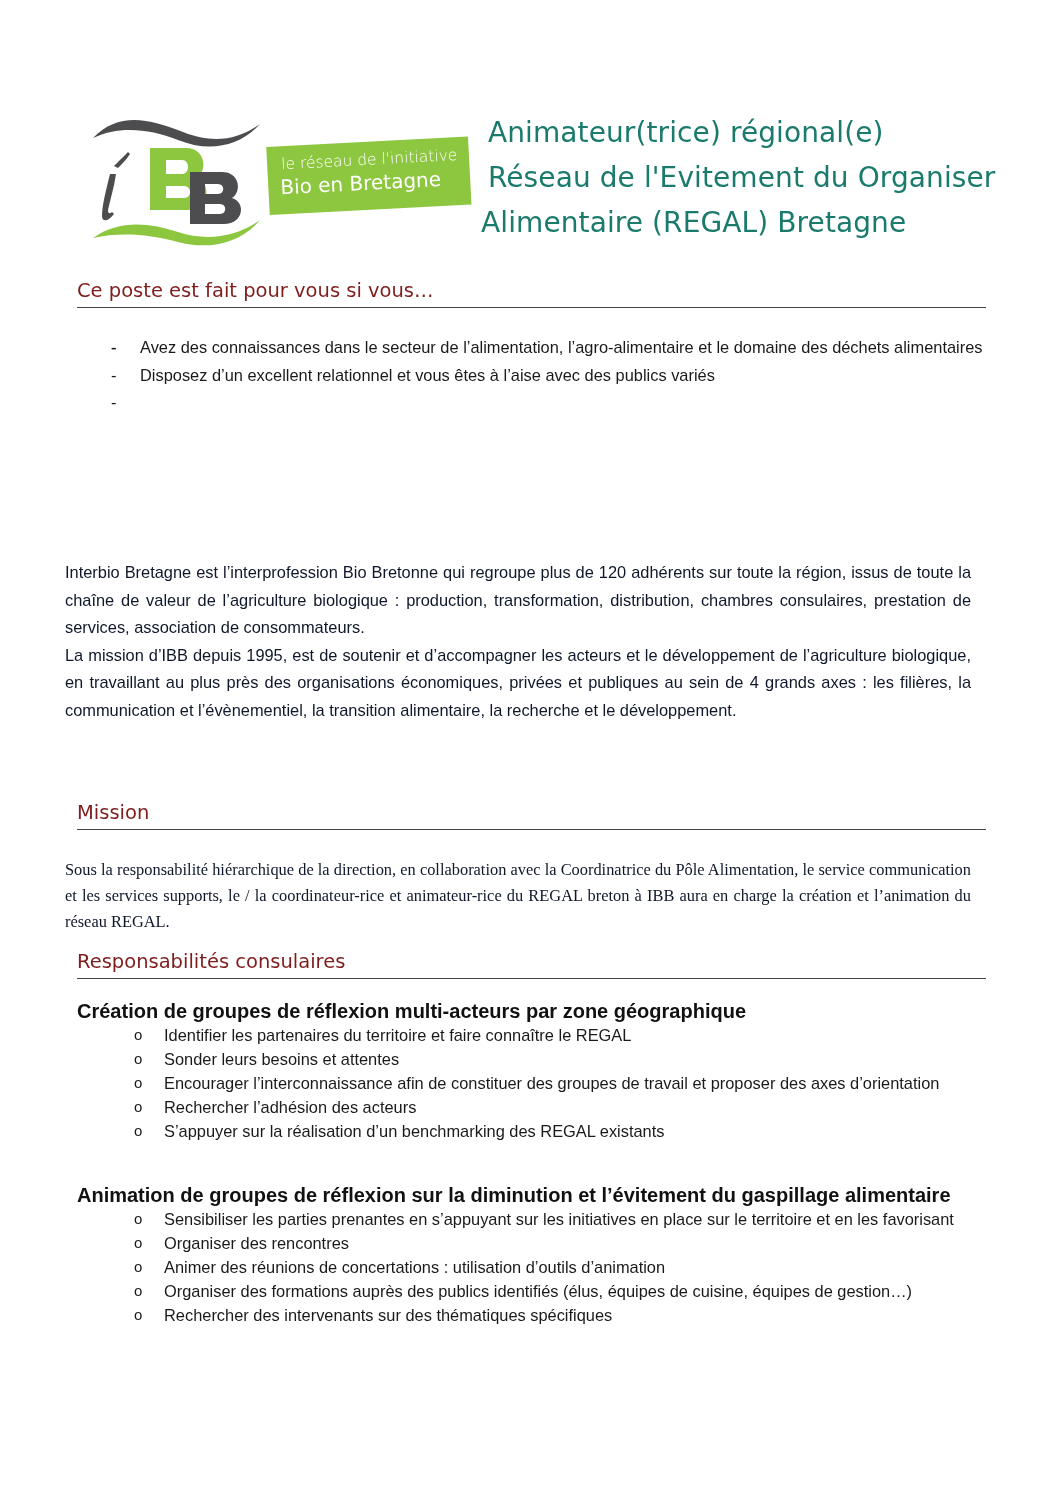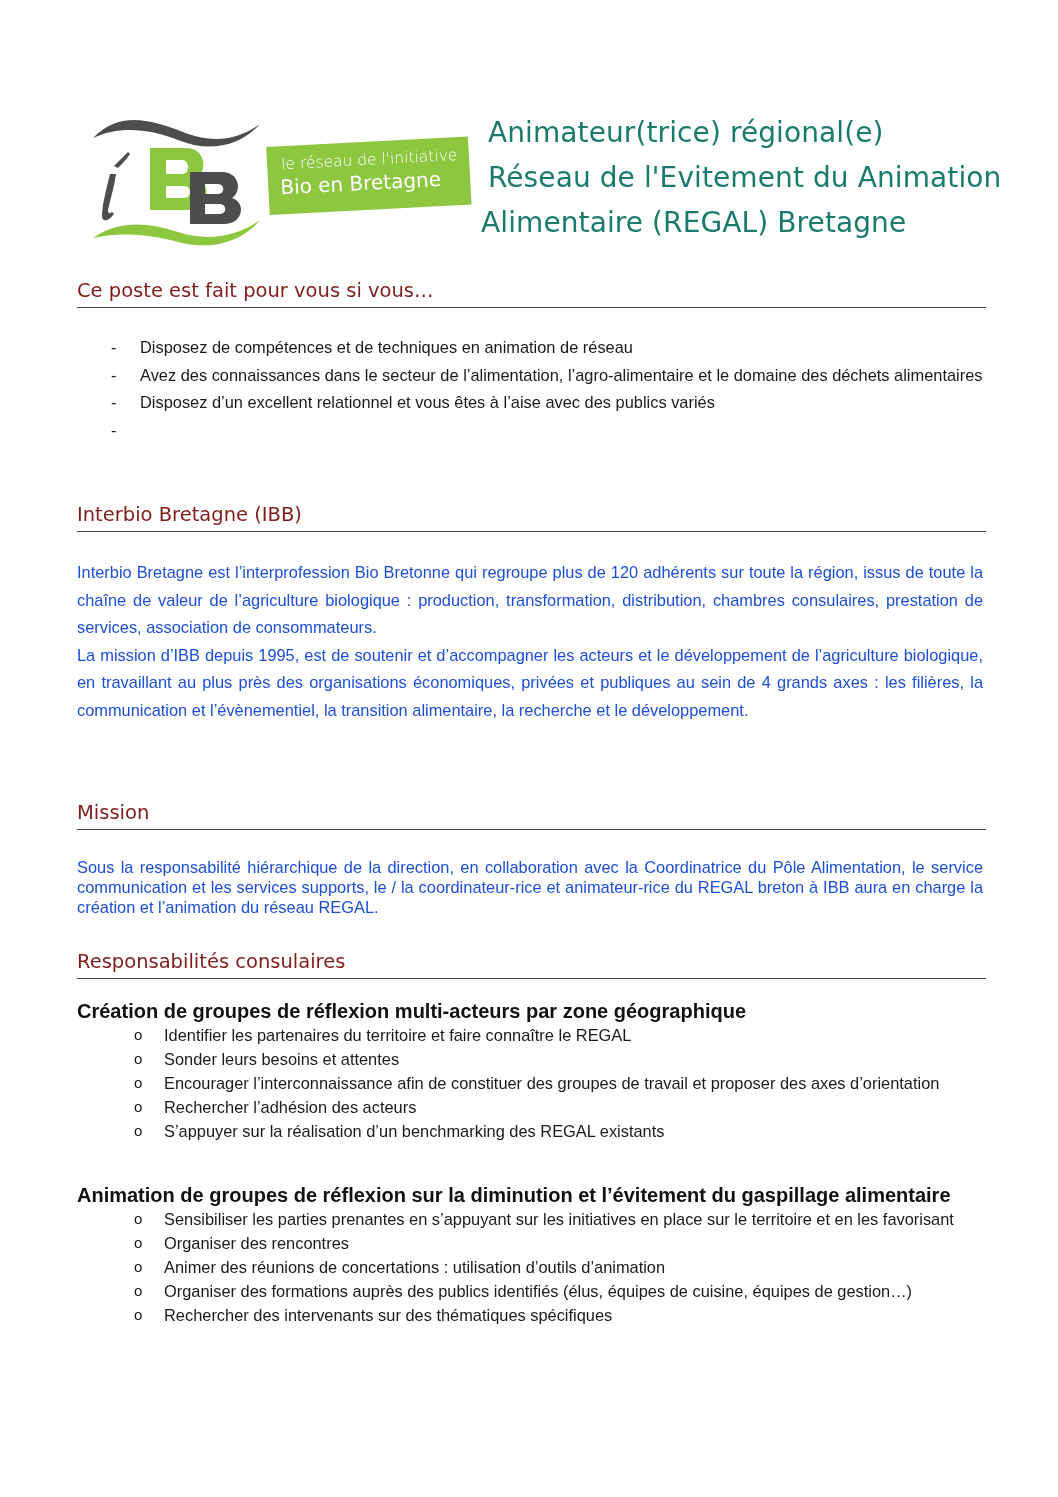--- a/index.html
+++ b/index.html
@@ -13,21 +13,21 @@
   .logo-banner .l1 { position: absolute; left: 14px; top: 9px; font-size: 15.5px; color: #fff; white-space: nowrap; font-family: "DejaVu Sans", sans-serif; font-weight: 300; }
   .logo-banner .l2 { position: absolute; left: 12px; top: 29px; font-size: 20px; color: #fff; white-space: nowrap; font-family: "DejaVu Sans", sans-serif; }
 
   .job-title { position: absolute; color: #1a7a6c; font-family: "DejaVu Sans", sans-serif; font-size: 28px; white-space: nowrap; letter-spacing: 0.1px; }
   .jt1 { left: 488px; top: 116px; }
   .jt2 { left: 488px; top: 161px; }
   .jt3 { left: 481px; top: 206px; }
 
   
   .h2 { position: absolute; left: 77px; width: 909px; font-family: "DejaVu Sans", sans-serif; font-size: 19.5px; color: #7f1d1d; border-bottom: 1.5px solid #444; padding-bottom: 5px; white-space: nowrap; }
-  .body-text { position: absolute; left: 77px; width: 906px; font-size: 16.4px; line-height: 27.5px; text-align: justify; color: #1d4ed8; }
+  .body-text { position: absolute; left: 65px; width: 906px; font-size: 16.4px; line-height: 27.5px; text-align: justify; color: #0f172a; }
   .body-text p { margin: 0; }
 
   .dash-list { position: absolute; left: 77px; width: 906px; margin: 0; padding: 0; list-style: none; font-size: 16.4px; line-height: 27.5px; color: #1a1a1a; }
   .dash-list li { position: relative; padding-left: 63px; text-align: justify; }
   .dash-list li .bullet { position: absolute; left: 34px; top: 0; }
 
   .sub-h { position: absolute; left: 77px; font-weight: bold; font-size: 20px; color: #111; white-space: nowrap; }
   .o-list { position: absolute; left: 77px; width: 906px; margin: 0; padding: 0; list-style: none; font-size: 16.4px; line-height: 24px; color: #1a1a1a; }
   .o-list li { position: relative; padding-left: 87px; text-align: justify; }
   .o-list li .bullet { position: absolute; left: 57px; top: 0; font-size: 15px; }
@@ -51,39 +51,38 @@
 
       <path d="M5 128 C 30 110, 60 112, 90 122 C 120 132, 150 126, 172 110 C 152 134, 120 140, 90 132 C 60 124, 32 122, 5 128 Z" fill="#8dc63f"></path>
     </svg>
     <div class="logo-banner">
       <span class="l1">le réseau de l'initiative</span>
       <span class="l2">Bio en Bretagne</span>
     </div>
   </div>
 
   <div class="job-title jt1">Animateur(trice) régional(e)</div>
-  <div class="job-title jt2">Réseau de l'Evitement du Animation</div>
+  <div class="job-title jt2">Réseau de l'Evitement du Organiser</div>
   <div class="job-title jt3">Alimentaire (REGAL) Bretagne</div>
 
   <div class="h2" style="top:279px;">Ce poste est fait pour vous si vous…</div>
   <ul class="dash-list" style="top:334px;">
-    <li><span class="bullet">-</span><span>Disposez de compétences et de techniques en animation de réseau</span></li>
+    <li><span class="bullet">-</span></li>
     <li><span class="bullet">-</span><span>Avez des connaissances dans le secteur de l’alimentation, l’agro-alimentaire et le domaine des déchets alimentaires</span></li>
     <li><span class="bullet">-</span><span>Disposez d’un excellent relationnel et vous êtes à l’aise avec des publics variés</span></li>
     <li><span class="bullet">-</span></li>
   </ul>
 
-  <div class="h2" style="top:503px;">Interbio Bretagne (IBB)</div>
   <div class="body-text" style="top:559px;">
     <p>Interbio Bretagne est l’interprofession Bio Bretonne qui regroupe plus de 120 adhérents sur toute la région, issus de toute la chaîne de valeur de l’agriculture biologique : production, transformation, distribution, chambres consulaires, prestation de services, association de consommateurs.</p>
     <p>La mission d’IBB depuis 1995, est de soutenir et d’accompagner les acteurs et le développement de l’agriculture biologique, en travaillant au plus près des organisations économiques, privées et publiques au sein de 4 grands axes :  les filières, la communication et l’évènementiel, la transition alimentaire, la recherche et le développement.</p>
   </div>
 
   <div class="h2" style="top:801px;">Mission</div>
-  <div class="body-text" style="top:857px; line-height:20px;">
+  <div class="body-text" style="top:857px; line-height:26px;font-family:Liberation Serif, serif;">
     <p>Sous la responsabilité hiérarchique de la direction, en collaboration avec la Coordinatrice du Pôle Alimentation, le service communication et les services supports, le / la coordinateur-rice et animateur-rice du REGAL breton à IBB aura en charge la création et l’animation du réseau REGAL.</p>
   </div>
 
   <div class="h2" style="top:950px;">Responsabilités consulaires</div>
 
   <div class="sub-h" style="top:1000px;">Création de groupes de réflexion multi-acteurs par zone géographique</div>
   <ul class="o-list" style="top:1023px;">
     <li><span class="bullet">o</span><span>Identifier les partenaires du territoire et faire connaître le REGAL</span></li>
     <li><span class="bullet">o</span><span>Sonder leurs besoins et attentes</span></li>
     <li><span class="bullet">o</span><span>Encourager l’interconnaissance afin de constituer des groupes de travail et proposer des axes d’orientation</span></li>

